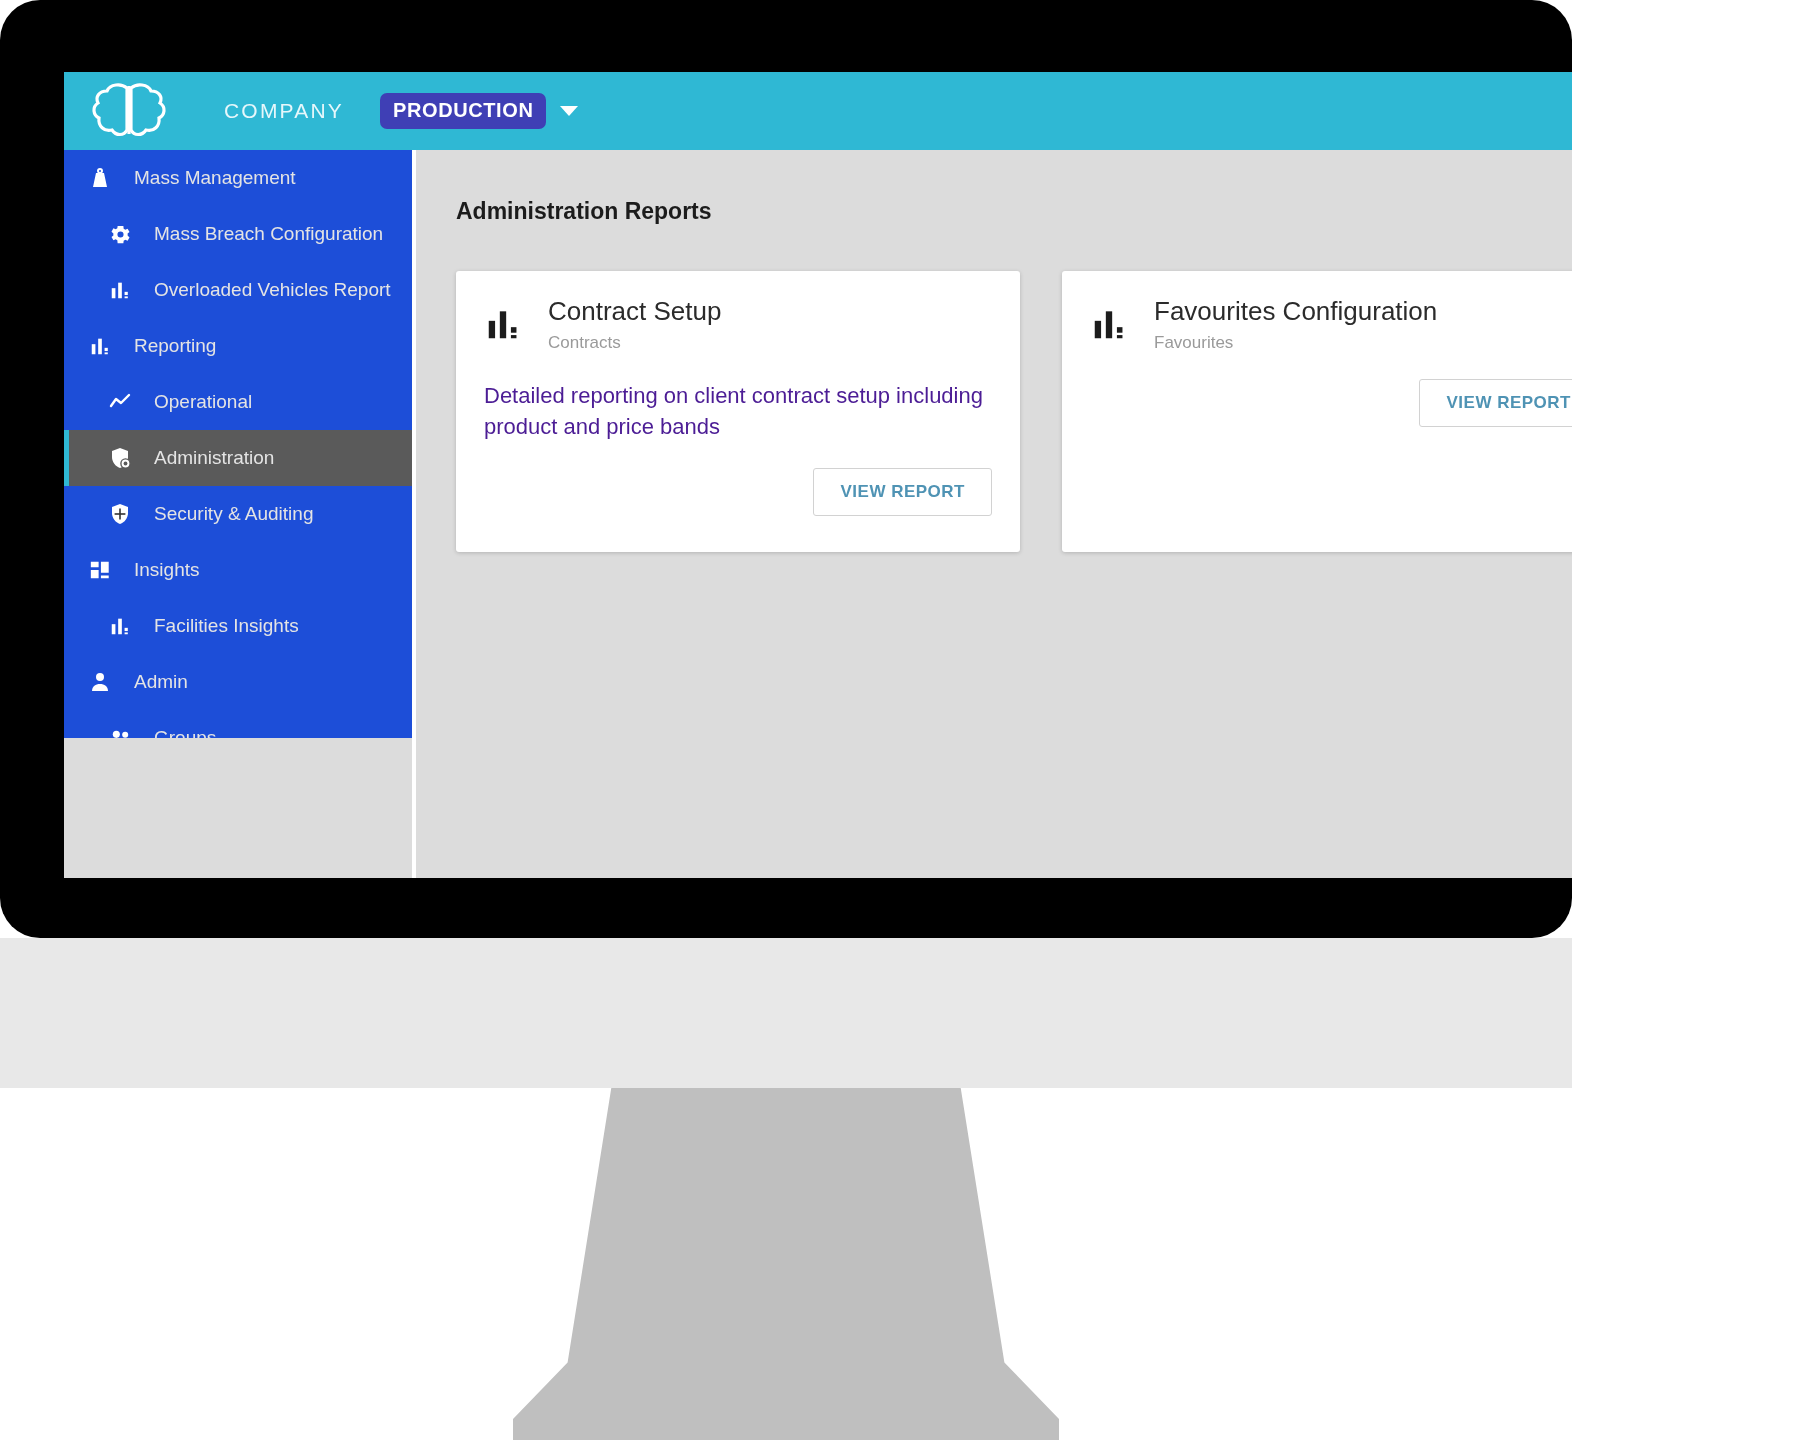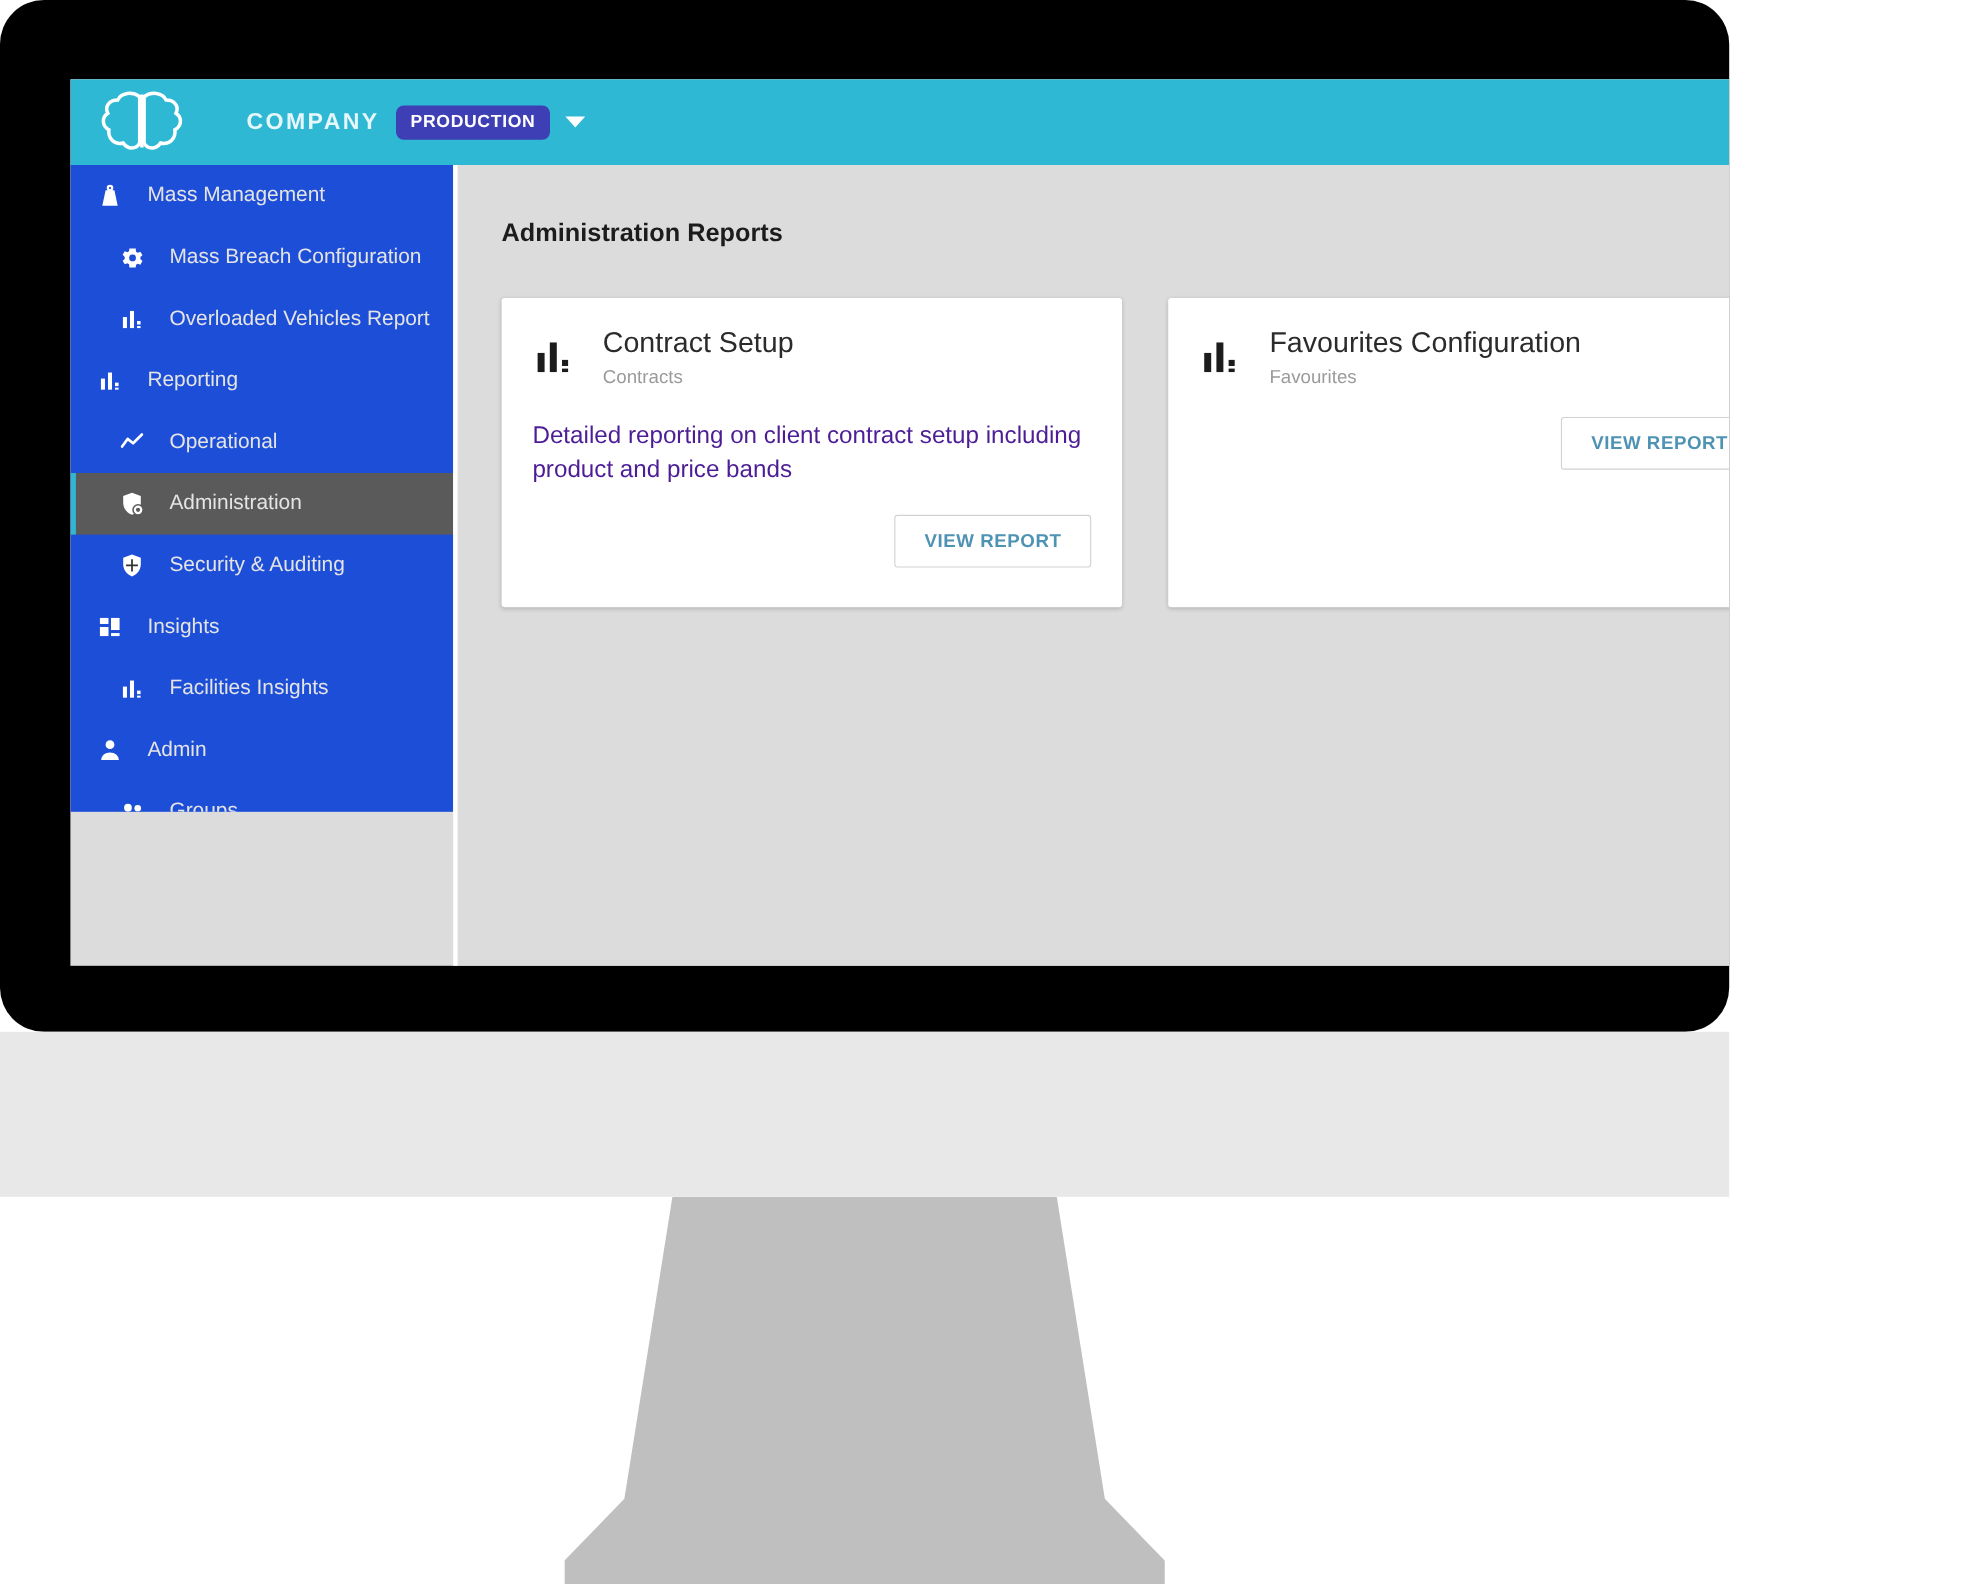--- a/index.html
+++ b/index.html
@@ -40,28 +40,28 @@
   
   #top-bar{
     position:absolute; left:0; top:0;
     width:100%; height:78px;
     background:#2fb8d4;
     display:flex; align-items:center;
     padding-left:22px;
   }
   #brand-logo{ width:86px; height:62px; flex:0 0 auto; }
   #company-name{
-    color:#e6f7fb; font-size:21px; font-weight:bold;
+    color:#e6f7fb; font-size:21px; font-weight:normal;
     letter-spacing:2.2px; margin-left:52px;
   }
   #env-badge{
-    margin-left:15px;
+    margin-left:36px;
     background:#3f3fb5;
     color:#ffffff;
-    font-size:16px; font-weight:bold;
+    font-size:20px; font-weight:bold;
     letter-spacing:0.6px;
     padding:6px 13px 7px;
     border-radius:7px;
   }
   #env-caret{
     margin-left:14px; width:0; height:0;
     border-left:9px solid transparent;
     border-right:9px solid transparent;
     border-top:10px solid #ffffff;
   }

